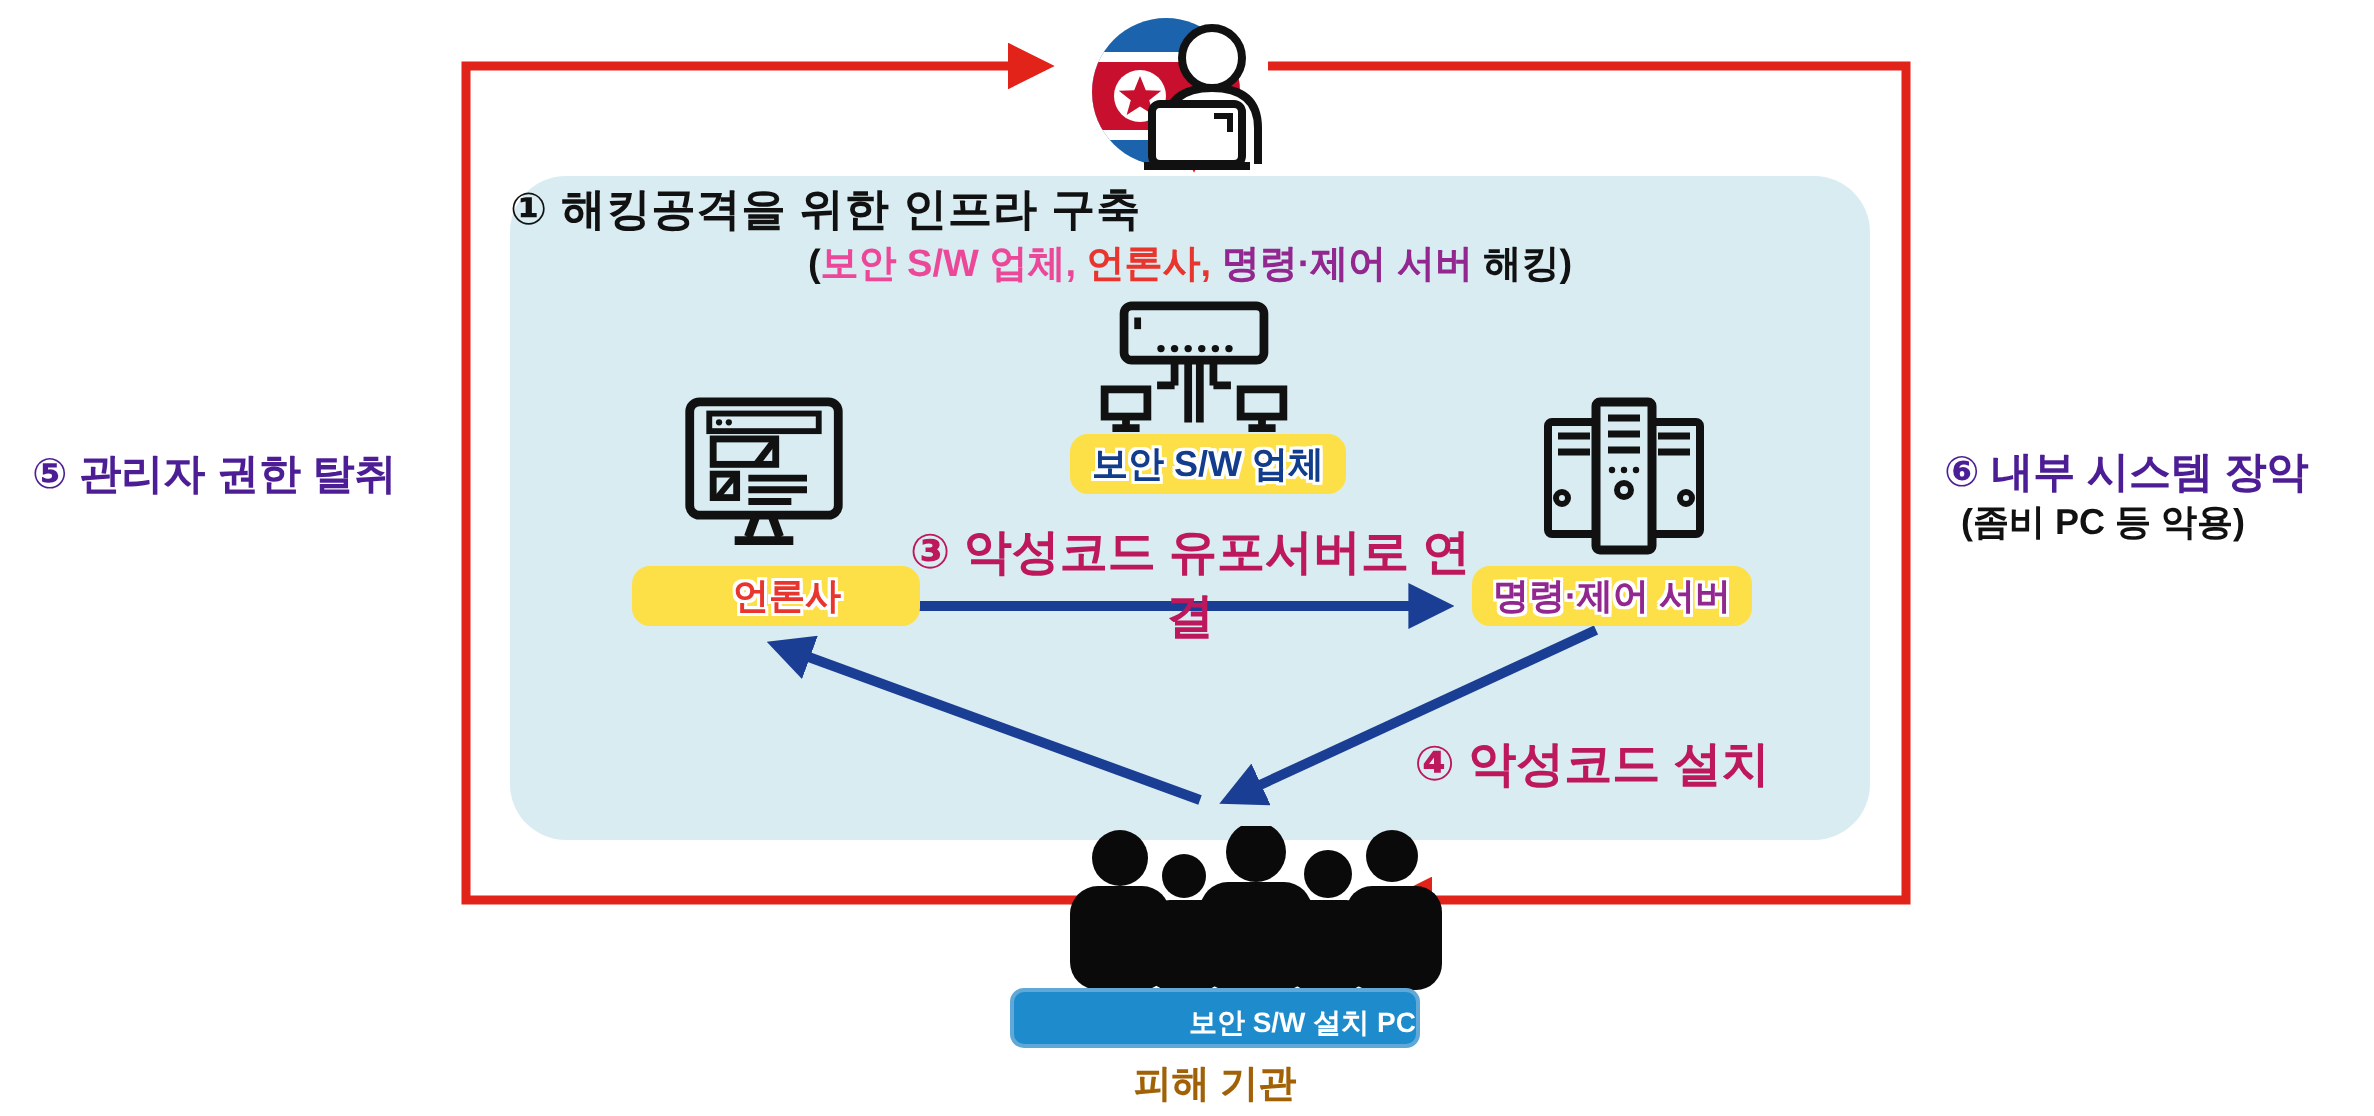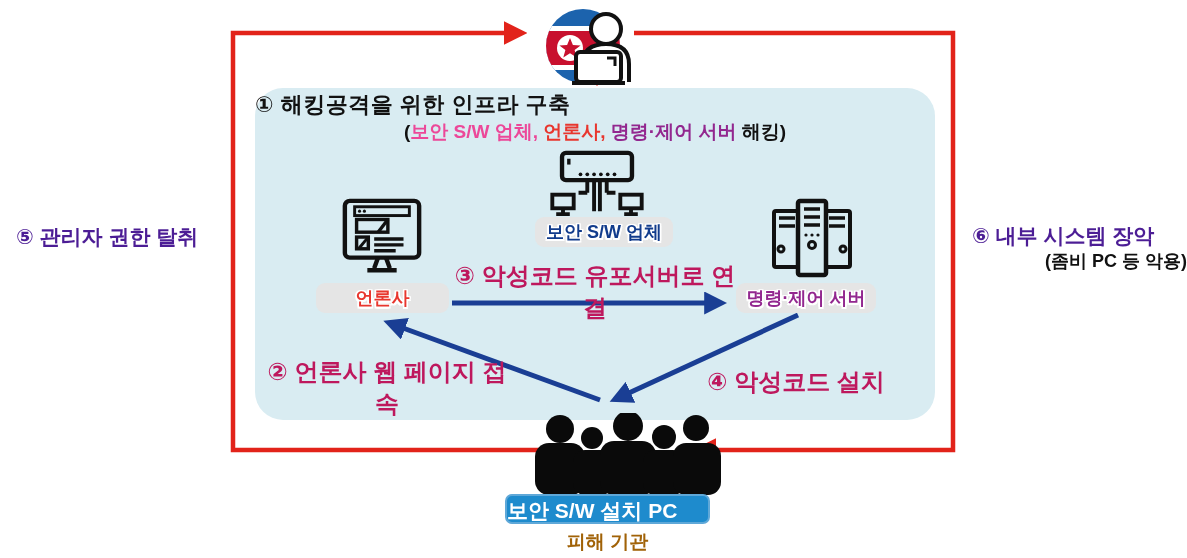--- a/index.html
+++ b/index.html
@@ -17,32 +17,32 @@
     left:255px;top:90px;width:680px;text-align:left;
     font-size:22px;font-weight:bold;color:#111;letter-spacing:0.5px;
   }
   .subtitle{
     left:255px;top:119px;width:680px;text-align:center;
     font-size:19px;font-weight:bold;color:#111;
   }
   .c-blue{color:#ec4899;} .c-red{color:#e8362e;} .c-purple{color:#92278f;}
   .step-label{font-size:24px;font-weight:bold;color:#be185d;}
   .node-btn{
-    background:#e5e5e5;border-radius:9px;text-align:center;
+    background:#fde047;border-radius:9px;text-align:center;
     font-size:18px;font-weight:bold;line-height:30px;height:30px;
   }
   .outlined{
     text-shadow:-1.5px -1.5px 0 #fff,1.5px -1.5px 0 #fff,-1.5px 1.5px 0 #fff,
       1.5px 1.5px 0 #fff,0 -1.5px 0 #fff,0 1.5px 0 #fff,-1.5px 0 0 #fff,1.5px 0 0 #fff;
   }
   .t-navy{color:#123c8c;} .t-red{color:#e8362e;} .t-purple{color:#92278f;}
   .victim-btn{
     left:505px;top:494px;width:205px;height:30px;background:#1e8bcd;
-    border:2px solid #5fa8d8;border-radius:7px;color:#ffffff;text-align:left;
-    font-size:21px;font-weight:bold;line-height:30px;box-sizing:border-box;
+    border:2px solid #5fa8d8;border-radius:7px;color:#ffffff;text-align:right;
+    font-size:14px;font-weight:bold;line-height:30px;box-sizing:border-box;
   }
   .victim-caption{
     left:505px;top:529px;width:205px;text-align:center;
     font-size:19px;font-weight:bold;color:#a16207;
   }
   .side-note{font-size:21px;font-weight:bold;color:#4c1d95;}
   .side-note-sub{font-size:18px;font-weight:bold;color:#111;}
 </style>
 </head>
 <body>
@@ -128,46 +128,45 @@
       <circle cx="27" cy="14.5" r="1.6" fill="#111"></circle>
         <circle cx="32" cy="14.5" r="1.6" fill="#111"></circle>
       <rect x="24" y="23" width="32" height="13" fill="none" stroke="#111" stroke-width="3.5"></rect>
       <path d="M46 36 L56 23" stroke="#111" stroke-width="3.5"></path>
       <rect x="24" y="41" width="12" height="12" fill="none" stroke="#111" stroke-width="3.5"></rect>
       <path d="M26 53 L36 41" stroke="#111" stroke-width="3"></path>
       <path d="M42 43 H72 M42 49 H72 M42 55 H64" stroke="#111" stroke-width="3.5"></path>
       <path d="M46 62 L42 73 M54 62 L58 73 M35 75 H65" fill="none" stroke="#111" stroke-width="4.5"></path>
     </svg>
   </div>
-  <div class="abs node-btn outlined t-red" style="left:316px;top:283px;width:133px;">언론사</div>
+  <div class="abs node-btn outlined t-red" style="left:316px;top:283px;width:133px;padding-left:11px;">언론사</div>
 
   <div class="abs" style="left:762px;top:197px;width:100px;height:86px;">
     <svg width="100" height="86" viewBox="0 0 100 86">
       <rect x="12" y="14" width="26" height="56" rx="2" fill="none" stroke="#111" stroke-width="4"></rect>
       <rect x="62" y="14" width="26" height="56" rx="2" fill="none" stroke="#111" stroke-width="4"></rect>
       <path d="M17 21 H33 M17 29 H33 M67 21 H83 M67 29 H83" stroke="#111" stroke-width="3.5"></path>
       <circle cx="19" cy="52" r="3" fill="none" stroke="#111" stroke-width="3"></circle>
       <circle cx="81" cy="52" r="3" fill="none" stroke="#111" stroke-width="3"></circle>
       <rect x="36" y="4" width="28" height="74" rx="2" fill="#d9ecf2" stroke="#111" stroke-width="4.5"></rect>
       <path d="M42 12 H58 M42 20 H58 M42 28 H58" stroke="#111" stroke-width="3.5"></path>
       <circle cx="44" cy="38" r="1.6" fill="#111"></circle>
         <circle cx="50" cy="38" r="1.6" fill="#111"></circle>
         <circle cx="56" cy="38" r="1.6" fill="#111"></circle>
       <circle cx="50" cy="48" r="3.5" fill="none" stroke="#111" stroke-width="3"></circle>
     </svg>
   </div>
   <div class="abs node-btn outlined t-purple" style="left:736px;top:283px;width:140px;">명령·제어 서버</div>
 
   <div class="abs step-label" style="left:450px;top:260px;width:290px;text-align:center;">③ 악성코드 유포서버로 연결</div>
-  <div class="abs step-label" style="left:258px;top:356px;width:258px;text-align:center;">② 언론사 웹 페이지 접속</div>
   <div class="abs step-label" style="left:705px;top:366px;width:182px;text-align:center;">④ 악성코드 설치</div>
 
   <div class="abs side-note" style="left:16px;top:223px;width:220px;">⑤ 관리자 권한 탈취</div>
   <div class="abs side-note" style="left:972px;top:222px;width:215px;text-align:left;">⑥ 내부 시스템 장악</div>
-  <div class="abs side-note-sub" style="left:972px;top:249px;width:215px;text-align:right;">(좀비 PC 등 악용)</div>
+  <div class="abs side-note-sub" style="left:944px;top:249px;width:215px;text-align:center;">(좀비 PC 등 악용)</div>
 
   <div class="abs" style="left:528px;top:413px;width:200px;height:82px;">
     <svg width="200" height="82" viewBox="0 0 200 82">
       <g fill="#0a0a0a">
         <circle cx="32" cy="16" r="14"></circle>
           <rect x="7" y="30" width="50" height="52" rx="14"></rect>
         <circle cx="64" cy="25" r="11"></circle>
           <rect x="45" y="37" width="40" height="45" rx="12"></rect>
         <circle cx="100" cy="13" r="15"></circle>
           <rect x="72" y="28" width="56" height="54" rx="14"></rect>

